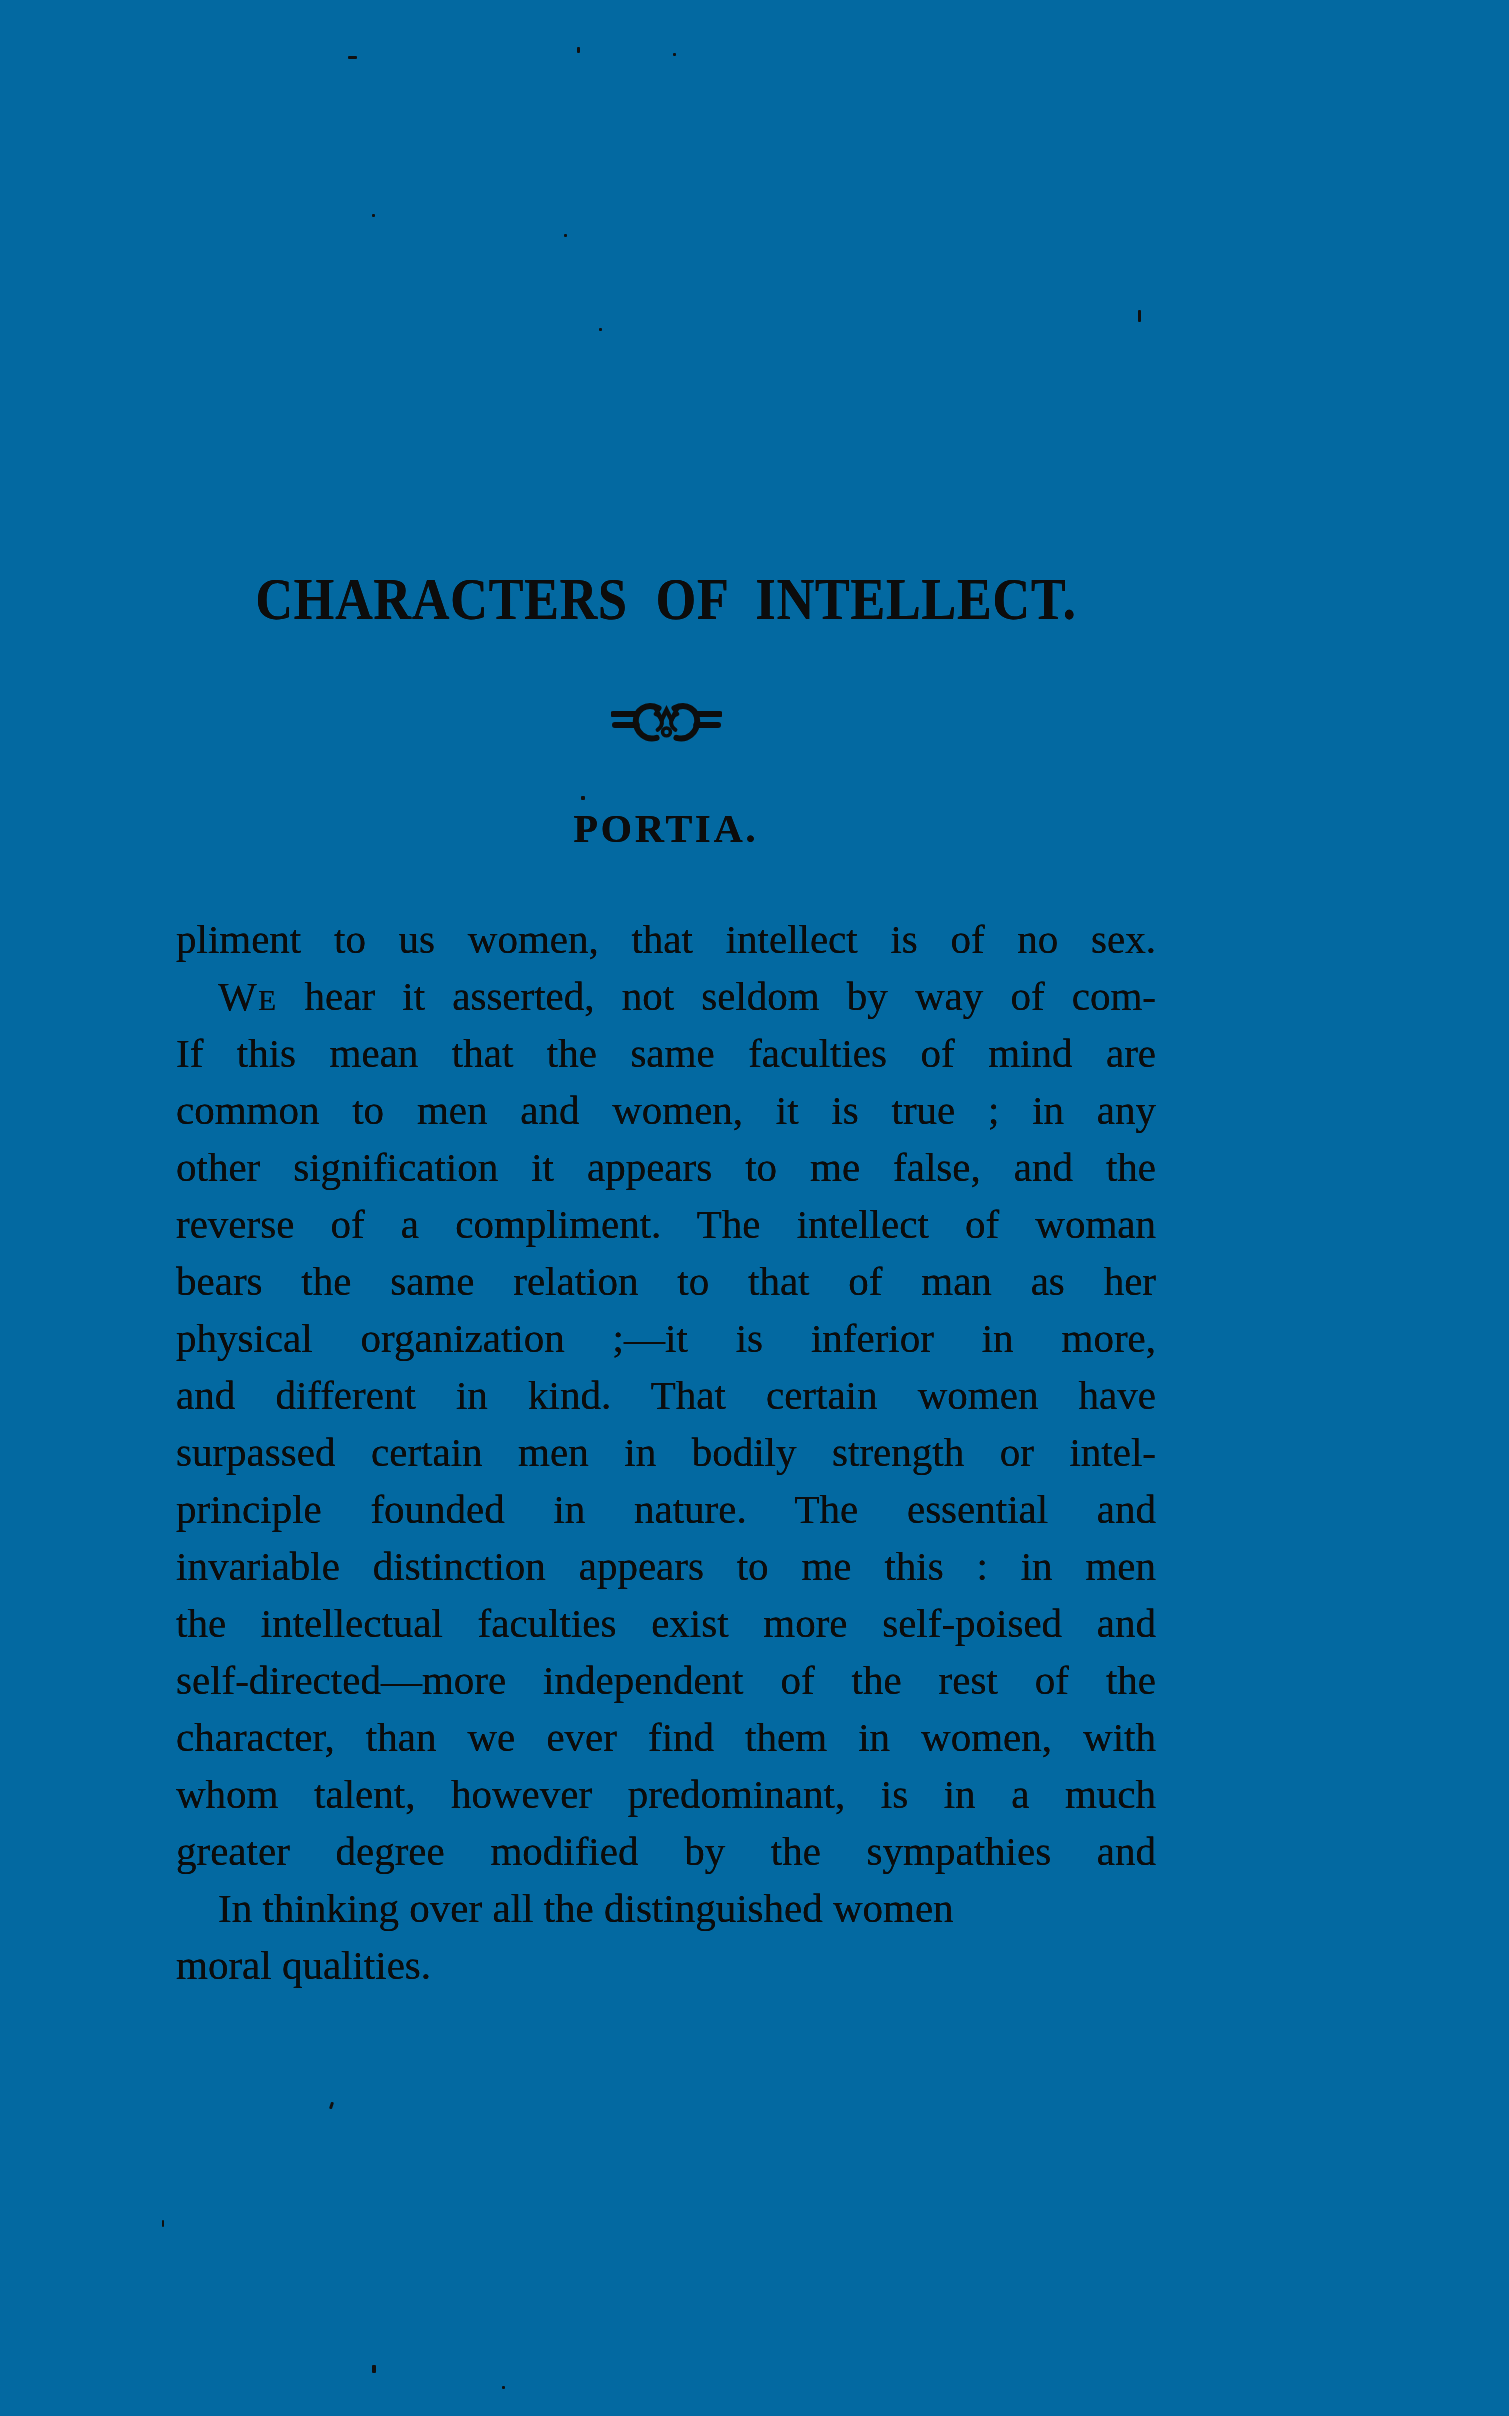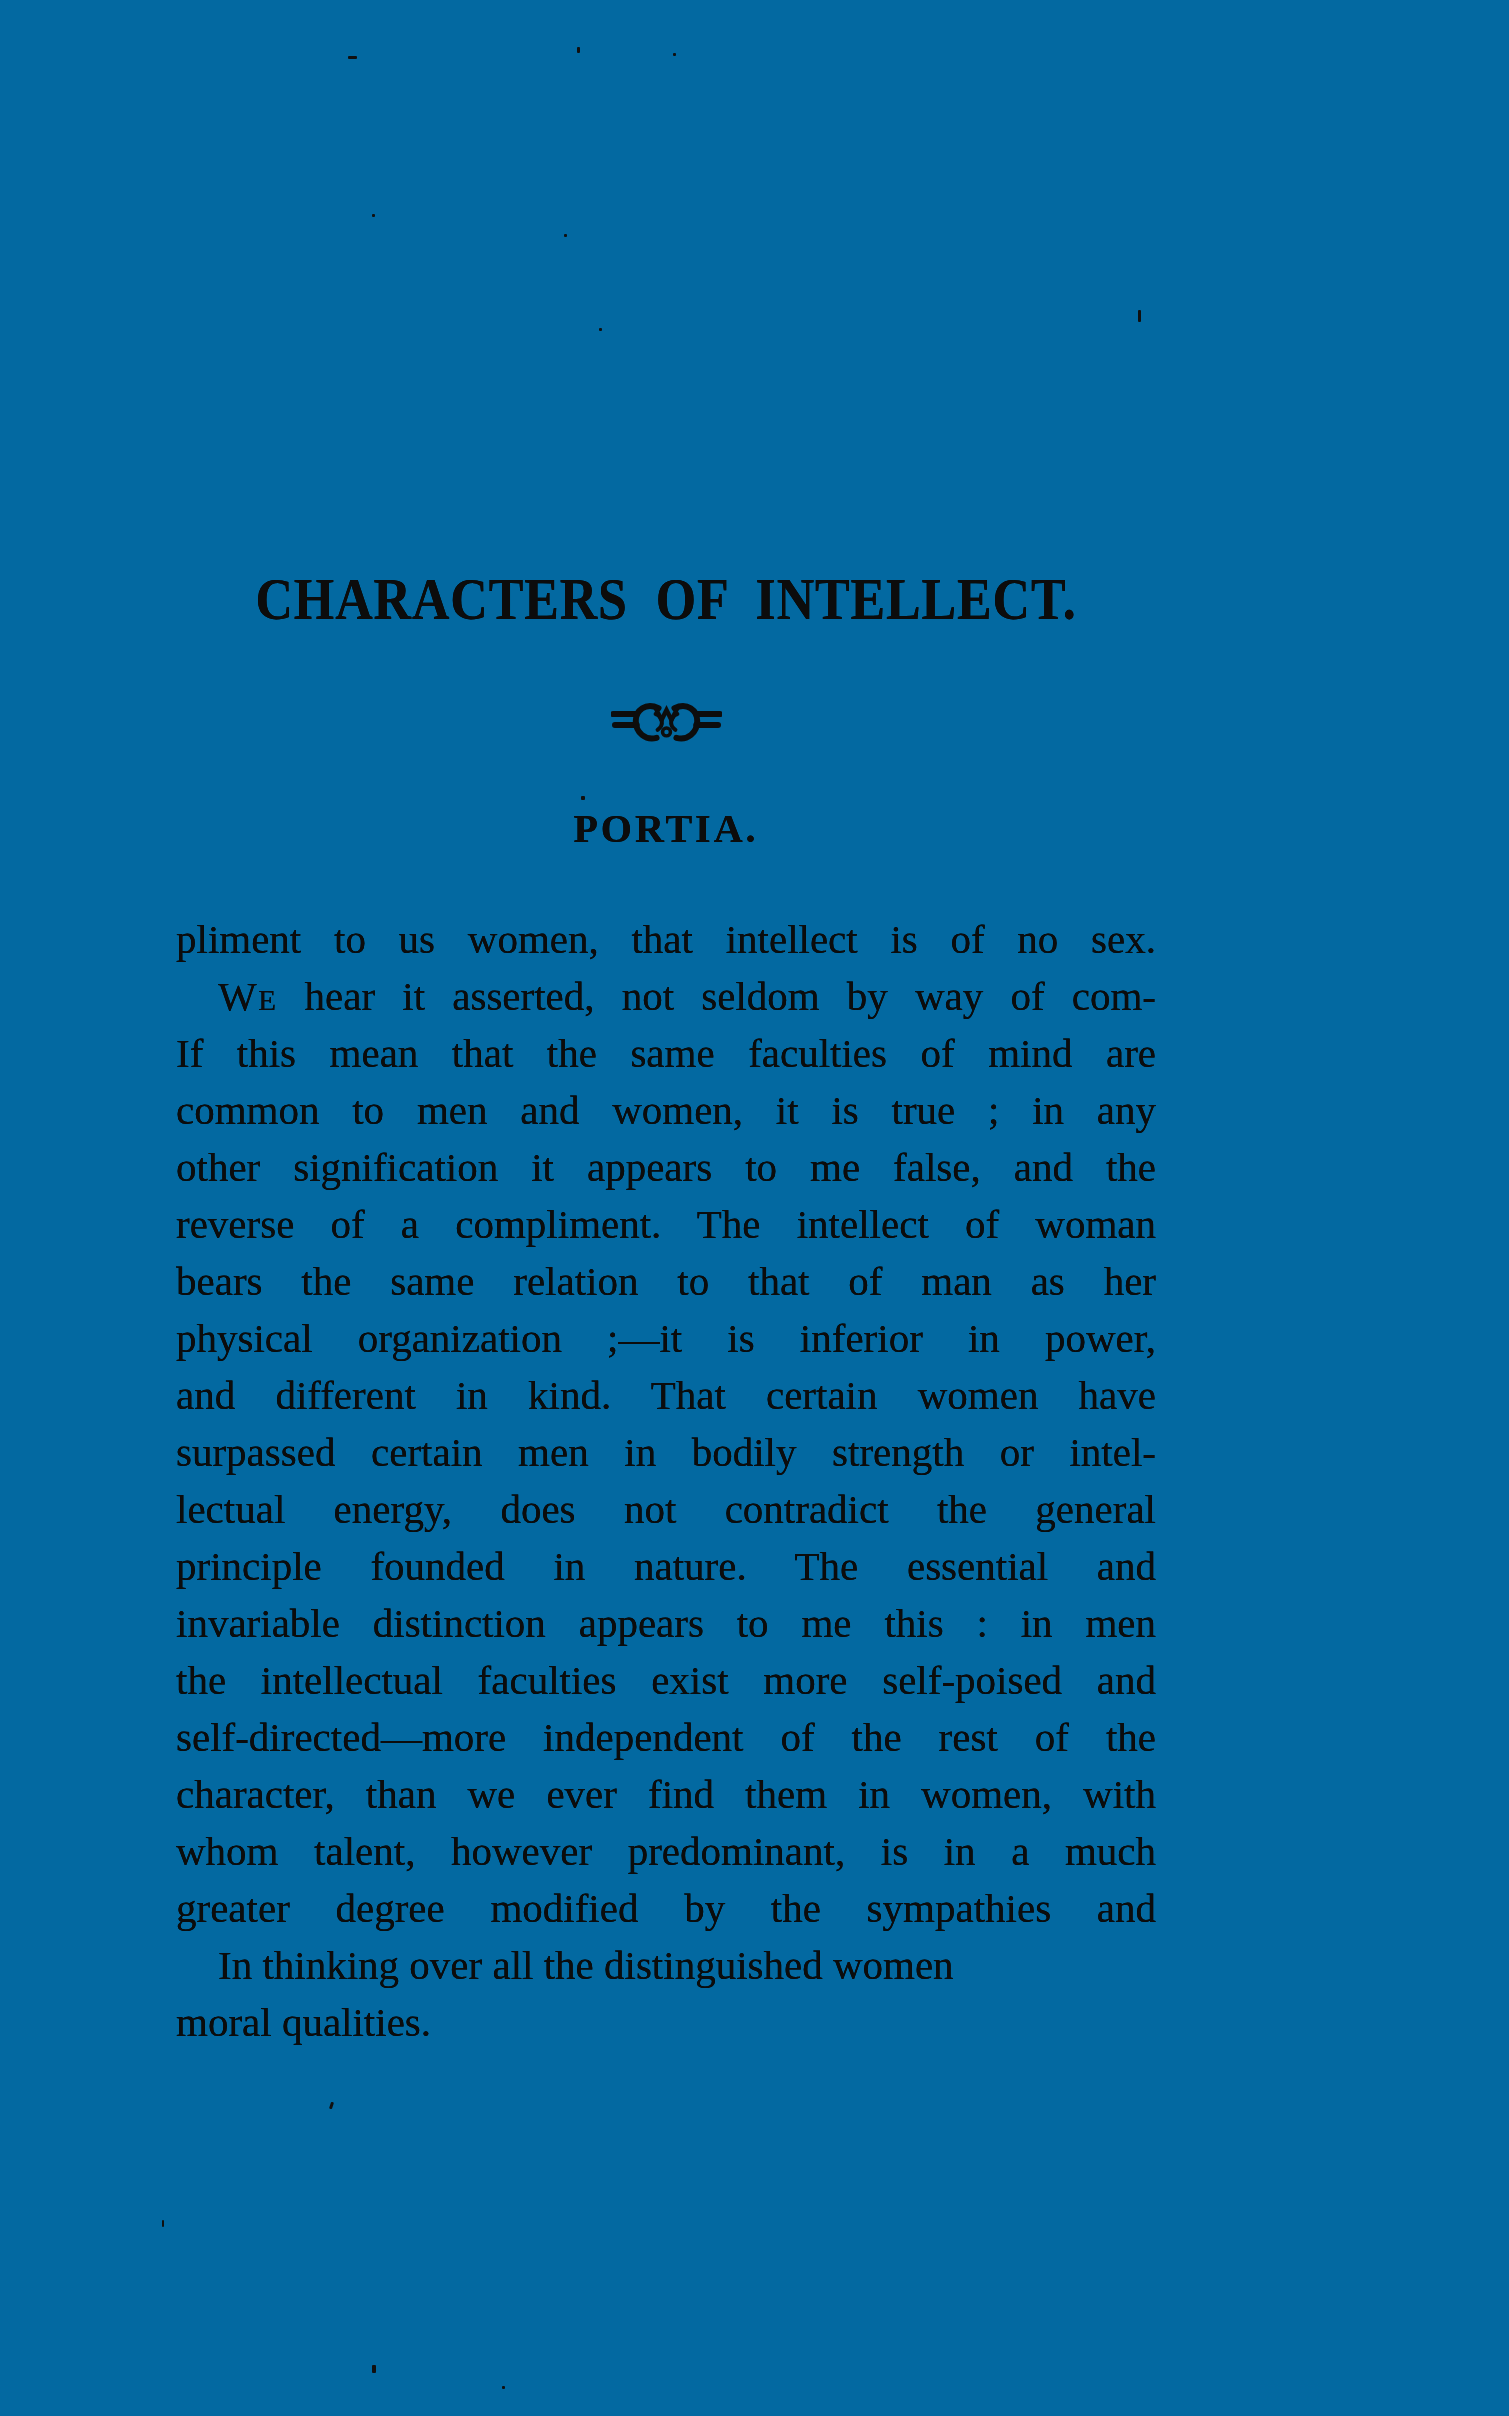--- a/index.html
+++ b/index.html
@@ -85,24 +85,23 @@
   <h2 class="heading">PORTIA.</h2>
 
   <div class="textblock">
     <div class="line">pliment to us women, that intellect is of no sex.</div>
     <div class="line indent"><span class="lead">We</span><span> hear it asserted, not seldom by way of com-</span></div>
     <div class="line">If this mean that the same faculties of mind are</div>
     <div class="line">common to men and women, it is true ; in any</div>
     <div class="line">other signification it appears to me false, and the</div>
     <div class="line">reverse of a compliment. The intellect of woman</div>
     <div class="line">bears the same relation to that of man as her</div>
-    <div class="line">physical organization ;—it is inferior in power,</div>
+    <div class="line">physical organization ;—it is inferior in more,</div>
     <div class="line">and different in kind. That certain women have</div>
     <div class="line">surpassed certain men in bodily strength or intel-</div>
-    <div class="line">lectual energy, does not contradict the general</div>
     <div class="line">principle founded in nature. The essential and</div>
     <div class="line">invariable distinction appears to me this : in men</div>
     <div class="line">the intellectual faculties exist more self-poised and</div>
     <div class="line">self-directed—more independent of the rest of the</div>
     <div class="line">character, than we ever find them in women, with</div>
     <div class="line">whom talent, however predominant, is in a much</div>
     <div class="line">greater degree modified by the sympathies and</div>
     <div class="line last indent">In thinking over all the distinguished women</div>
     <div class="line last">moral qualities.</div>
   </div>

